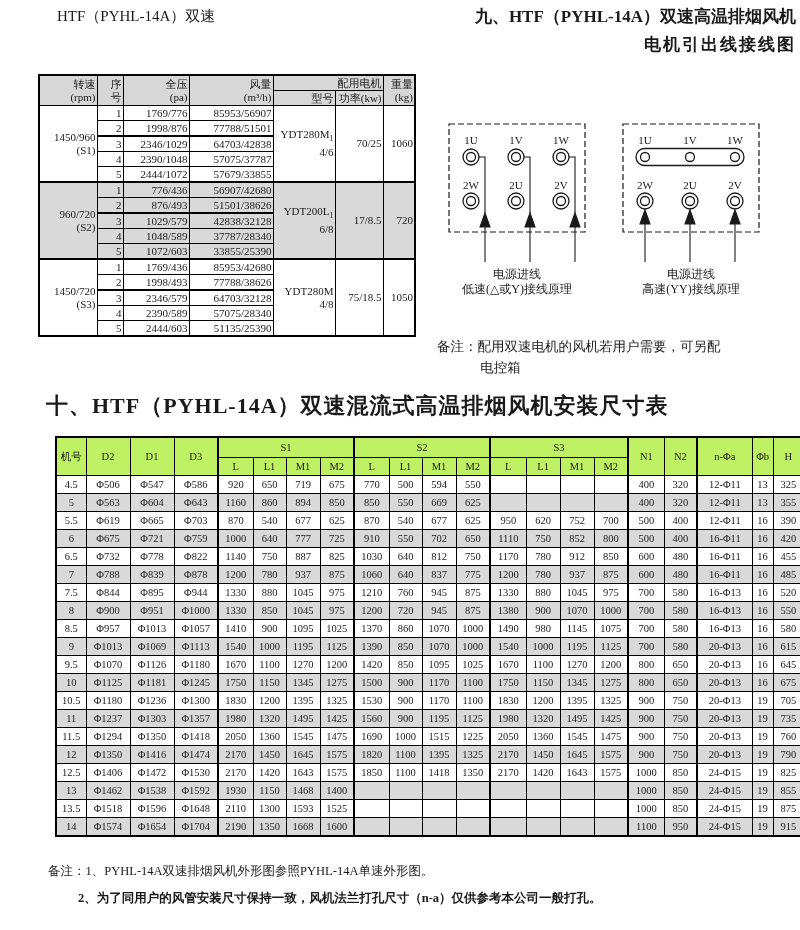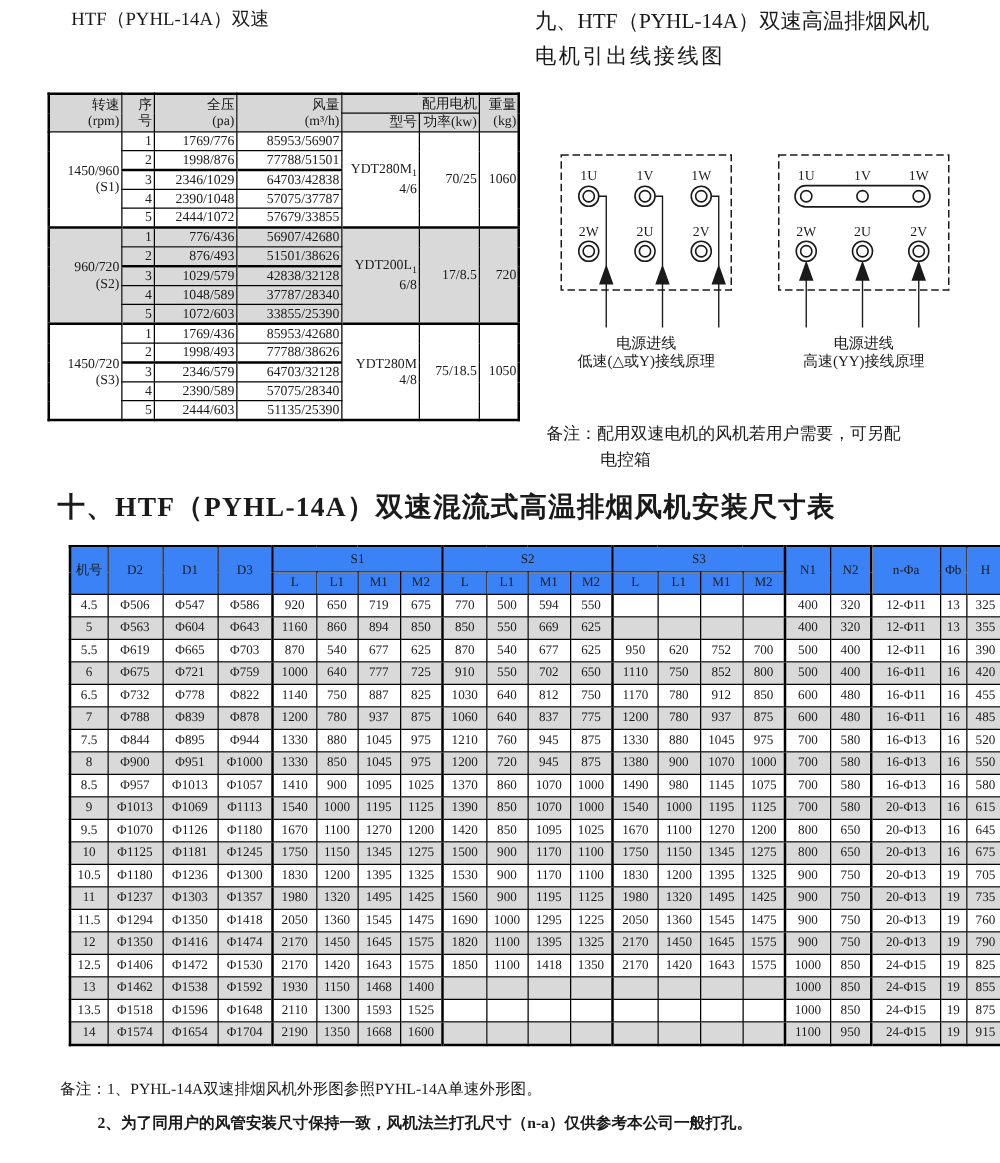--- a/index.html
+++ b/index.html
@@ -1,38 +1,38 @@
 <!DOCTYPE html>
 <html><head>
 <meta charset="utf-8">
 <style>
   html,body{margin:0;padding:0;background:#ffffff;}
   .page{position:relative;width:800px;height:930px;background:#ffffff;overflow:hidden;
         font-family:"Liberation Serif","DejaVu Serif","DejaVu Sans",serif;color:#1a1a1a;}
 
   .hdr-left{position:absolute;left:57px;top:6px;font-size:15px;line-height:1.4;}
-  .title9{position:absolute;left:428px;top:8px;width:368px;text-align:left;
-          font-weight:normal;font-size:17px;line-height:1.1;}
+  .title9{position:absolute;left:428px;top:8px;width:368px;text-align:right;
+          font-weight:bold;font-size:17px;line-height:1.1;}
   .title9 .l2{margin-top:9px;letter-spacing:2px;}
   .title10{position:absolute;left:46px;top:391px;font-size:22px;font-weight:bold;letter-spacing:1px;}
 
   table.perf{position:absolute;left:38px;top:74px;border-collapse:collapse;table-layout:fixed;
              width:376px;font-size:11px;text-align:right;border:2px solid #000;}
   .perf th,.perf td{border:1px solid #000;padding:0 1px;line-height:13px;height:14px;overflow:hidden;}
   .perf thead th{background:#d7d7d7;font-weight:normal;}
   .perf tr.shade td{background:#d9d9d9;}
   .perf td.thick{border-top-width:2px;}
   .perf tr.gsep td{border-top-width:2px;}
   .perf sub{font-size:8px;}
 
   table.dim{position:absolute;left:55px;top:436px;border-collapse:collapse;table-layout:fixed;
             width:742px;font-size:10.5px;text-align:center;border:2px solid #000;}
   .dim th,.dim td{border:1px solid #000;padding:0;line-height:15px;height:17px;
                   overflow:hidden;white-space:nowrap;}
-  .dim thead th{background:#3b82f6;font-weight:normal;}
+  .dim thead th{background:#bef264;font-weight:normal;}
   .dim thead tr:first-child th{height:19px;}
   .dim tr.shade td{background:#d9d9d9;}
   .dim .grp{border-left-width:2px;}
 
   .note-right{position:absolute;left:437px;top:337px;font-size:13.5px;line-height:1.55;}
   .note-right .l2{padding-left:3.2em;}
   .notes-bottom{position:absolute;left:48px;top:858px;font-size:12.5px;line-height:2.15;}
   .notes-bottom .l2{padding-left:2.4em;font-weight:bold;}
 
   .wiring{position:absolute;left:435px;top:110px;}
@@ -664,21 +664,21 @@
           <td>11.5</td>
           <td>Φ1294</td>
           <td>Φ1350</td>
           <td>Φ1418</td>
           <td class="grp">2050</td>
           <td>1360</td>
           <td>1545</td>
           <td>1475</td>
           <td class="grp">1690</td>
           <td>1000</td>
-          <td>1295</td>
+          <td>1515</td>
           <td>1225</td>
           <td class="grp">2050</td>
           <td>1360</td>
           <td>1545</td>
           <td>1475</td>
           <td class="grp">900</td>
           <td>750</td>
           <td class="grp">20-Φ13</td>
           <td>19</td>
           <td>760</td>

